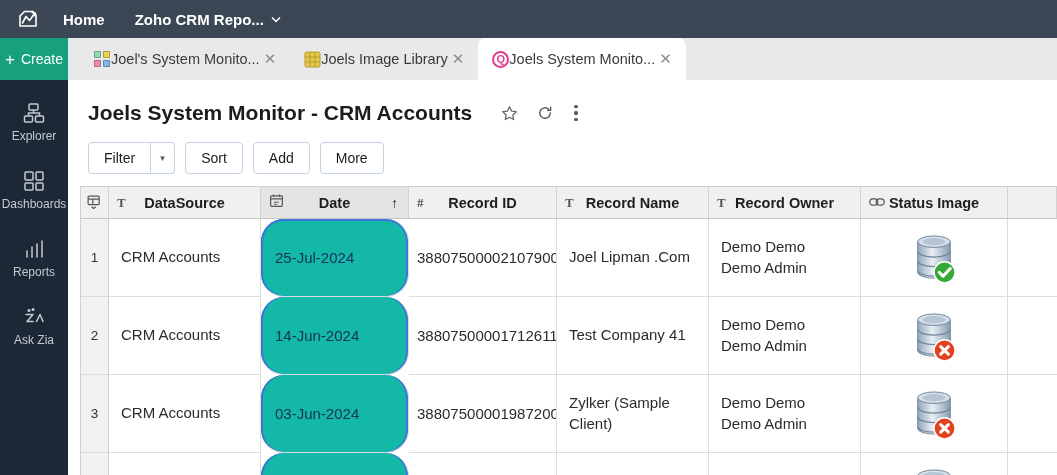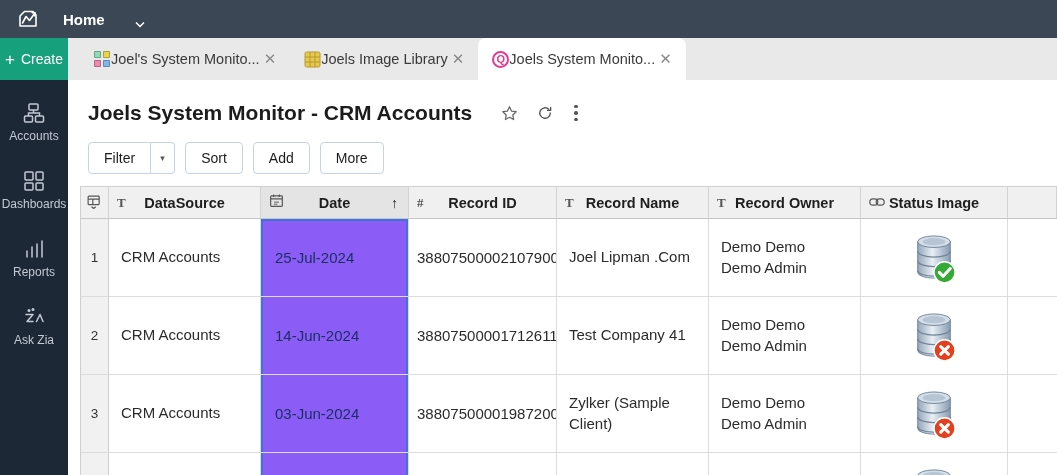--- a/index.html
+++ b/index.html
@@ -61,22 +61,22 @@
   .hrow .cell{height:32px;background:#f0f0f0;border-right:1px solid #d2d2d2;border-bottom:1px solid #c6c6c6;
     font-weight:700;font-size:14.5px;color:#1e1e1e;justify-content:center;position:relative;cursor:pointer;}
   .hrow .type{position:absolute;left:8px;font-weight:700;color:#555;font-size:13px;font-family:"Liberation Serif",serif;}
   .hrow .sort{position:absolute;right:10px;font-size:14px;color:#222;font-weight:400;}
   .hrow .hdate{background:#e4e4e4;}
   .corner svg{margin:0 auto;}
   .drow .cell{height:78px;}
   .num{background:#f1f1f1;justify-content:center;font-size:13.5px;color:#333;border-right:1px solid #cfcfcf;}
   .txt{padding:0 12px;line-height:1.35;}
   .rid{padding-left:8px;padding-right:0;white-space:nowrap;}
-  .datec{padding-left:14px;color:#17305e;background:#8b5cf6;
-    box-shadow:inset 2px 0 0 #3e73d8,inset -2px 0 0 #3e73d8;}
+  .datec{padding-left:14px;color:#17305e;background:#14b8a6;
+    box-shadow:inset 2px 0 0 #3e73d8,inset -2px 0 0 #3e73d8;border-radius:23px;}
   .drow.first .datec{box-shadow:inset 2px 0 0 #3e73d8,inset -2px 0 0 #3e73d8,inset 0 2px 0 #3e73d8;}
   .statusc{justify-content:center;cursor:pointer;}
   .filler{border-right:none;}
   .badge{display:none;}
   .st-success .badge-success{display:block;}
   .st-error .badge-error{display:block;}
 </style>
 </head>
 <body>
 
@@ -86,41 +86,42 @@
       <path d="M4 19 L4 9 L8.5 4.5 L17 4.5 L20 8 L20 19 Z"></path>
       <path d="M6.5 16 L10 9.5 L13.5 13.5 L19 6"></path>
       <path d="M16.2 5.6 L19 6 L18.6 8.8"></path>
     </svg>
   </span>
   <div class="topnav">
     <span class="nav-item">
       <span>Home</span>
     </span>
     <span class="nav-item">
+      <span>Zoho CRM Repo...</span>
       <svg class="chev" viewBox="0 0 10 7" fill="none" stroke="#fff" stroke-width="1.5">
           <polyline points="1,1.5 5,5.5 9,1.5"></polyline>
         </svg>
     </span>
   </div>
 </div>
 
 <div class="sidebar">
   <div class="create-btn">
     <span class="plus">+</span>
     <span>Create</span>
   </div>
   <div class="side-items">
     <div class="side-item">
       <svg width="22" height="22" viewBox="0 0 22 22">
         <rect x="6" y="2" width="9" height="6" rx="1"></rect>
           <rect x="1.5" y="14" width="8" height="6" rx="1"></rect>
           <rect x="12.5" y="14" width="8" height="6" rx="1"></rect>
         <path d="M10.5 8 v3 M5.5 14 v-3 h11 v3"></path>
       </svg>
-      <span>Accounts</span>
+      <span>Explorer</span>
     </div>
     <div class="side-item">
       <svg width="22" height="22" viewBox="0 0 22 22">
         <rect x="2" y="2" width="8" height="8" rx="1"></rect>
           <rect x="13" y="2" width="7" height="8" rx="1"></rect>
         <rect x="2" y="13" width="8" height="7" rx="1"></rect>
           <rect x="13" y="13" width="7" height="7" rx="1"></rect>
       </svg>
       <span>Dashboards</span>
     </div>

